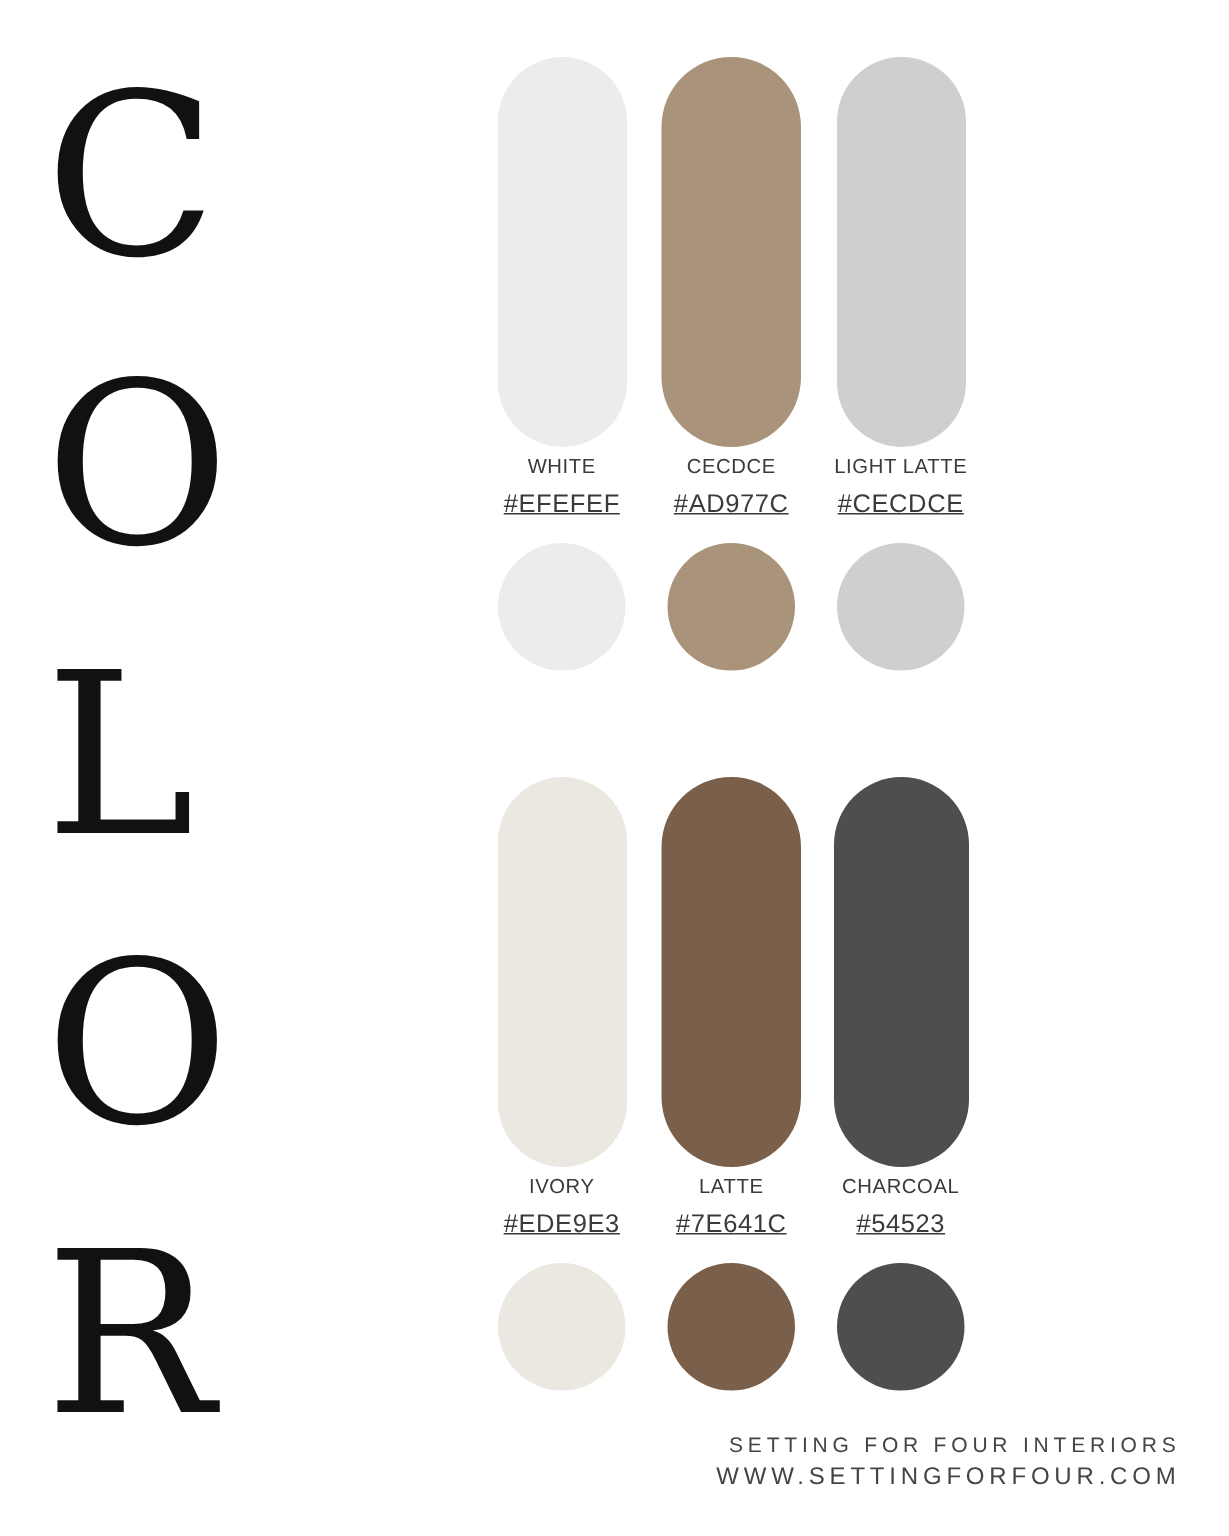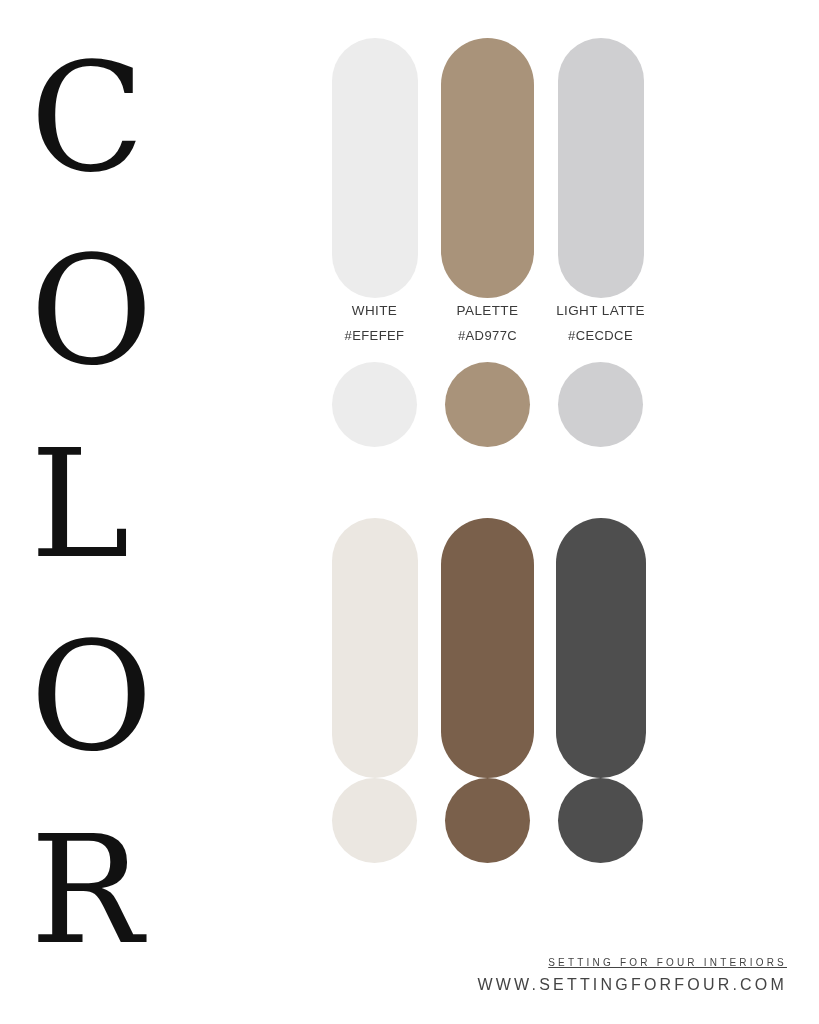--- a/index.html
+++ b/index.html
@@ -112,50 +112,50 @@
     font-family: "Liberation Sans", sans-serif;
     font-size: 13.5px;
     letter-spacing: 0.4px;
     color: #3a3a3a;
     text-align: left;
     line-height: 25px;
     white-space: nowrap;
   }
   .swatch-hex {
     font-family: "Liberation Sans", sans-serif;
-    font-size: 13px;
+    font-size: 17px;
     letter-spacing: 0.4px;
     color: #3a3a3a;
     text-align: center;
     line-height: 25px;
     white-space: nowrap;
+    text-decoration: underline;
   }
 
   .circle {
     width: 85px;
     height: 85px;
     border-radius: 50%;
   }
 
   
   .brand {
     position: absolute;
     right: 32px;
     top: 952px;
     text-align: right;
     width: 320px;
   }
   .brand-name {
     font-family: "Liberation Sans", sans-serif;
-    font-size: 10px;
+    font-size: 14px;
     letter-spacing: 3.2px;
     color: #444444;
     line-height: 22px;
     white-space: nowrap;
-    text-decoration: underline;
   }
   .brand-url {
     font-family: "Liberation Sans", sans-serif;
     font-size: 16px;
     letter-spacing: 3.2px;
     color: #444444;
     line-height: 22px;
     white-space: nowrap;
   }
 </style>
@@ -185,21 +185,21 @@
         <div class="pill pill-w2" style="background-color: rgb(207, 207, 209);"></div>
       </div>
     </div>
 
     <div class="labels-row">
       <div class="cell">
         <div class="swatch-label">WHITE</div>
         <div class="swatch-hex">#EFEFEF</div>
       </div>
       <div class="cell">
-        <div class="swatch-label">PALETTE</div>
+        <div class="swatch-label">CECDCE</div>
         <div class="swatch-hex">#AD977C</div>
       </div>
       <div class="cell">
         <div class="swatch-label">LIGHT LATTE</div>
         <div class="swatch-hex">#CECDCE</div>
       </div>
     </div>
 
     <div class="circles-row">
       <div class="cell">
@@ -220,20 +220,34 @@
         <div class="pill pill-w0" style="background-color: rgb(235, 231, 225);"></div>
       </div>
       <div class="cell">
         <div class="pill pill-w1" style="background-color: rgb(122, 96, 75);"></div>
       </div>
       <div class="cell">
         <div class="pill pill-w3" style="background-color: rgb(78, 78, 78);"></div>
       </div>
     </div>
 
+    <div class="labels-row">
+      <div class="cell">
+        <div class="swatch-label">IVORY</div>
+        <div class="swatch-hex">#EDE9E3</div>
+      </div>
+      <div class="cell">
+        <div class="swatch-label">LATTE</div>
+        <div class="swatch-hex">#7E641C</div>
+      </div>
+      <div class="cell">
+        <div class="swatch-label">CHARCOAL</div>
+        <div class="swatch-hex">#54523</div>
+      </div>
+    </div>
 
     <div class="circles-row">
       <div class="cell">
         <div class="circle" style="background-color: rgb(235, 231, 225);"></div>
       </div>
       <div class="cell">
         <div class="circle" style="background-color: rgb(122, 96, 75);"></div>
       </div>
       <div class="cell">
         <div class="circle" style="background-color: rgb(78, 78, 78);"></div>

